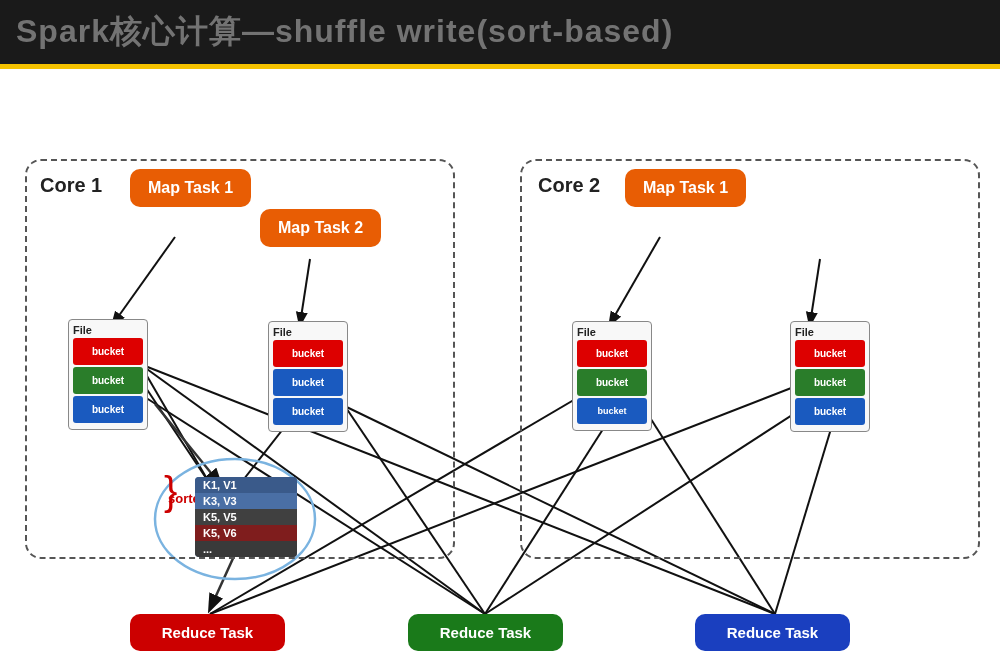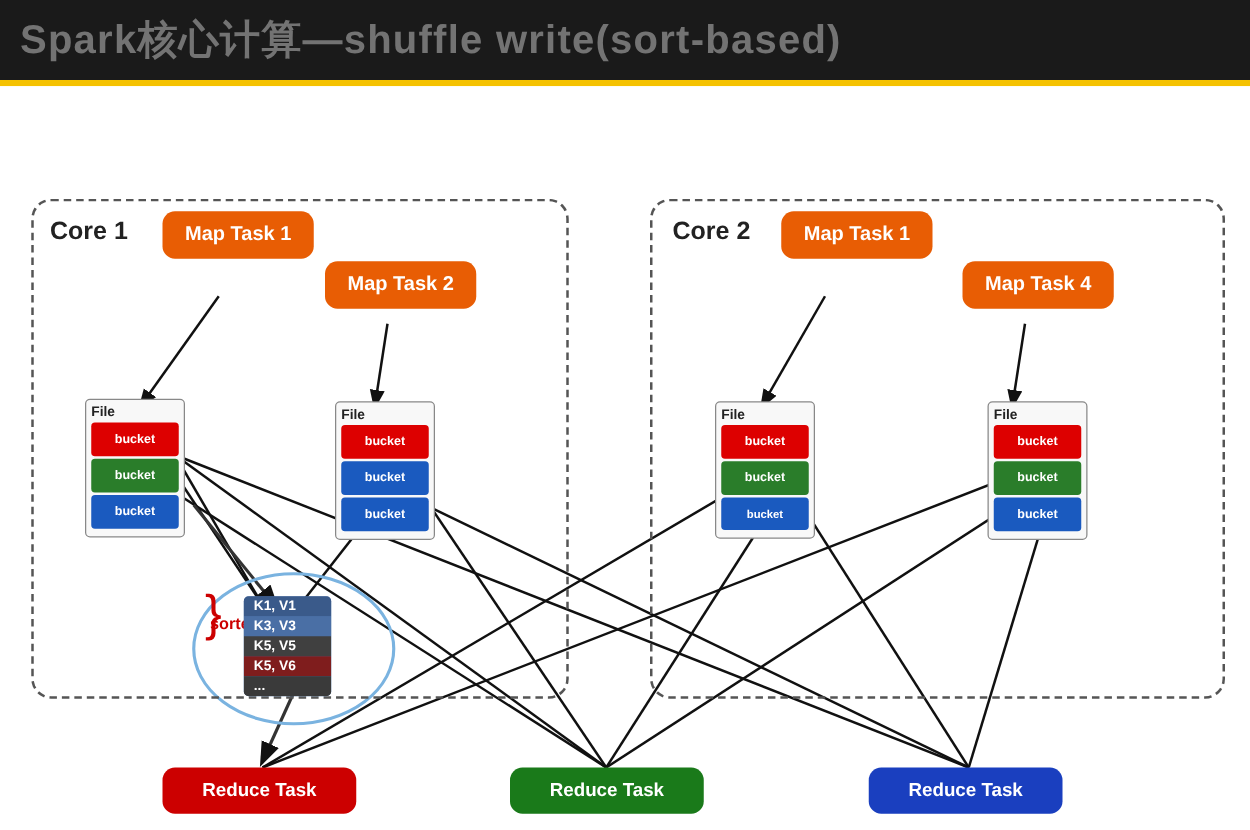--- a/index.html
+++ b/index.html
@@ -207,21 +207,20 @@
 
   <div class="core-box" style="left:520px;top:90px;width:460px;height:400px;"></div>
   <span class="core-label" style="left:538px;top:105px;">Core 2</span>
 
   <div class="map-task" style="left:130px;top:100px;font-size:16px;padding:10px 18px;">Map Task 1</div>
 
   <div class="map-task" style="left:260px;top:140px;font-size:16px;padding:10px 18px;">Map Task 2</div>
 
   <div class="map-task" style="left:625px;top:100px;font-size:16px;padding:10px 18px;">Map Task 1</div>
 
-  <div class="map-task" style="left:770px;top:140px;font-size:16px;padding:10px 18px;">Map Task 4</div>
 
   <div class="file-card" style="left:68px;top:250px;width:80px;">
     <div class="file-label">File</div>
     <div class="bucket bucket-red">bucket</div>
     <div class="bucket bucket-green">bucket</div>
     <div class="bucket bucket-blue">bucket</div>
   </div>
 
   <div class="file-card" style="left:268px;top:252px;width:80px;">
     <div class="file-label">File</div>
@@ -240,21 +239,21 @@
   <div class="file-card" style="left:790px;top:252px;width:80px;">
     <div class="file-label">File</div>
     <div class="bucket bucket-red">bucket</div>
     <div class="bucket bucket-green">bucket</div>
     <div class="bucket bucket-blue">bucket</div>
   </div>
 
   <span class="sorted-brace" style="left:164px;top:400px;">}</span>
   <span class="sorted-label" style="left:168px;top:422px;">sorted</span>
 
-  <div class="sorted-box" style="left:195px;top:408px;width:70px;">
+  <div class="sorted-box" style="left:195px;top:408px;width:102px;">
     <div class="sorted-row sorted-row-1">K1, V1</div>
     <div class="sorted-row sorted-row-2">K3, V3</div>
     <div class="sorted-row sorted-row-3">K5, V5</div>
     <div class="sorted-row sorted-row-4">K5, V6</div>
     <div class="sorted-row sorted-row-5">...</div>
   </div>
 
   <div class="reduce-task reduce-red" style="left:130px;top:545px;width:155px;">Reduce Task</div>
 
   <div class="reduce-task reduce-green" style="left:408px;top:545px;width:155px;">Reduce Task</div>

